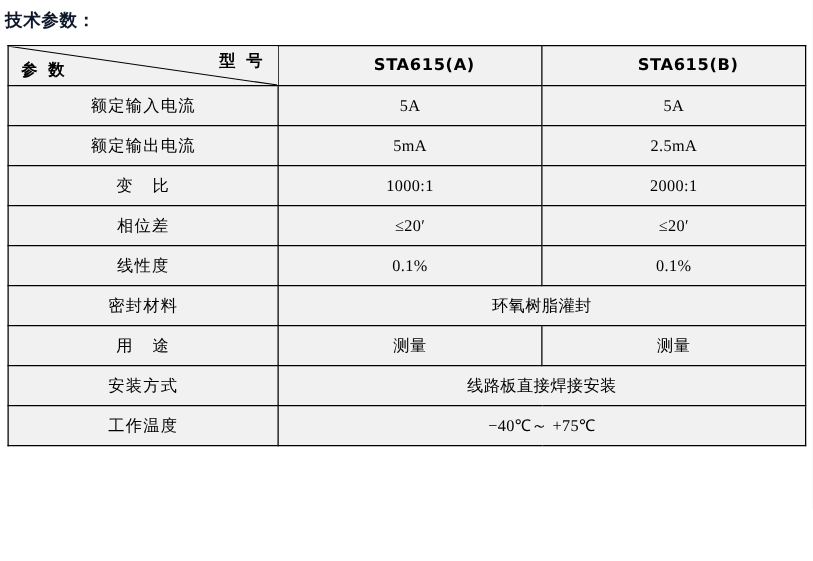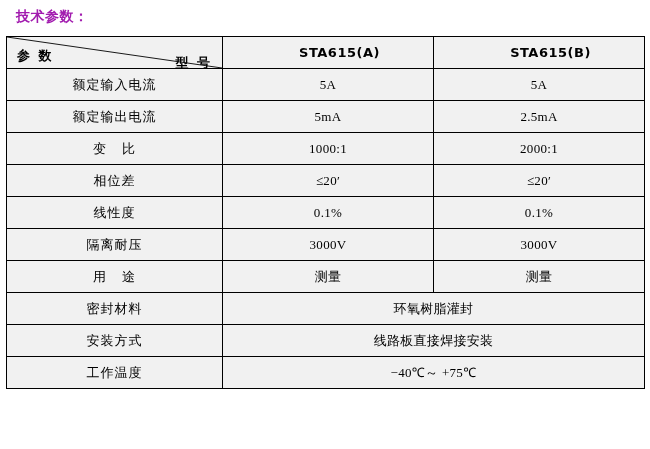--- a/index.html
+++ b/index.html
@@ -17,22 +17,22 @@
   .page {
     position: relative;
     width: 650px;
     height: 449px;
     box-sizing: border-box;
     padding: 0;
   }
   .doc-title {
     font-size: 14px;
     font-weight: bold;
-    color: #a21caf;
-    padding: 8px 0 0 16px;
+    color: #0f172a;
+    padding: 8px 0 0 4px;
     letter-spacing: 0.5px;
   }
   table.spec {
     border-collapse: collapse;
     table-layout: fixed;
     width: 638px;
     margin: 10px 0 0 6px;
     background: #f1f1f1;
   }
   table.spec td {
@@ -56,21 +56,21 @@
     overflow: hidden;
   }
   td.header-cell .diag {
     position: absolute;
     left: 0; top: 0;
     width: 100%; height: 100%;
   }
   td.header-cell .lbl-model {
     position: absolute;
     right: 10px;
-    top: 17px;
+    top: 3px;
     font-size: 13px;
     font-weight: bold;
     letter-spacing: 2px;
   }
   td.header-cell .lbl-param {
     position: absolute;
     left: 10px;
     bottom: 3px;
     font-size: 13px;
     font-weight: bold;
@@ -140,32 +140,27 @@
         <td class="param-name">相位差</td>
         <td class="value">≤20′</td>
         <td class="value">≤20′</td>
       </tr>
       <tr>
         <td class="param-name">线性度</td>
         <td class="value">0.1%</td>
         <td class="value">0.1%</td>
       </tr>
       <tr>
-        <td class="param-name">隔离耐压</td>
-        <td class="value">3000V</td>
-        <td class="value">3000V</td>
+        <td class="param-name">密封材料</td>
+        <td class="value" colspan="2">环氧树脂灌封</td>
       </tr>
       <tr>
         <td class="param-name spaced">用  途</td>
         <td class="value">测量</td>
         <td class="value">测量</td>
-      </tr>
-      <tr>
-        <td class="param-name">密封材料</td>
-        <td class="value" colspan="2">环氧树脂灌封</td>
       </tr>
       <tr>
         <td class="param-name">安装方式</td>
         <td class="value" colspan="2">线路板直接焊接安装</td>
       </tr>
       <tr>
         <td class="param-name">工作温度</td>
         <td class="value" colspan="2">−40℃～ +75℃</td>
       </tr>
     </tbody>

